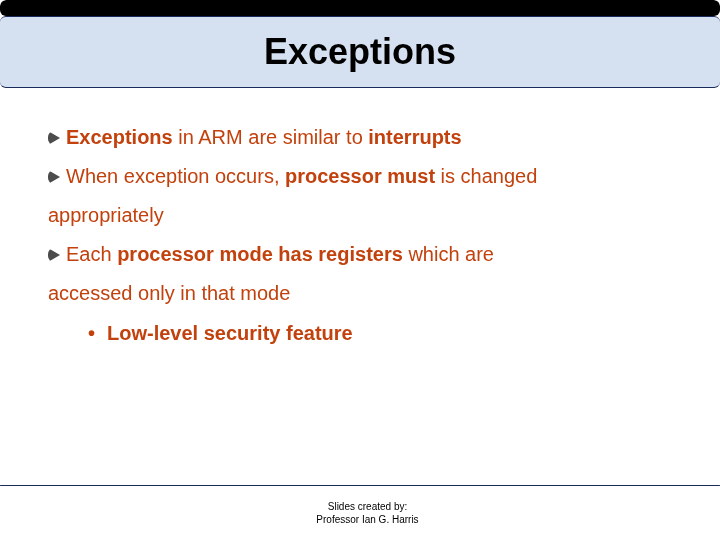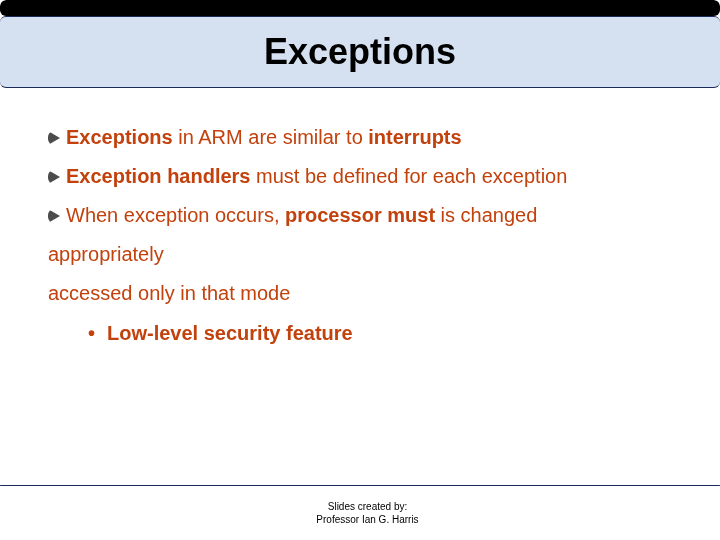--- a/index.html
+++ b/index.html
@@ -90,31 +90,31 @@
   <div class="title-band">
     <div class="title-text">Exceptions</div>
   </div>
 
   <div class="content">
 
     <div class="bullet-row">
       <span class="arrow-icon"></span><span class="bold">Exceptions</span><span> in ARM are similar to </span><span class="bold">interrupts</span>
     </div>
 
-    <div class="bullet-row">
-      <span class="arrow-icon"></span><span class="bold">Exception handlers</span><span> must be defined for each exception</span>
-    </div>
 
     <div class="bullet-row">
       <span class="arrow-icon"></span><span>When exception occurs, </span><span class="bold">processor must</span><span> is changed</span>
     </div>
     <div class="bullet-row">
       <span>appropriately</span>
     </div>
 
+    <div class="bullet-row">
+      <span class="arrow-icon"></span><span>Each </span><span class="bold">processor mode has registers</span><span> which are</span>
+    </div>
     <div class="bullet-row">
       <span>accessed only in that mode</span>
     </div>
 
     <div class="sub-bullet">
       <span class="dot">•</span><span>Low-level security feature</span>
     </div>
 
   </div>
 

